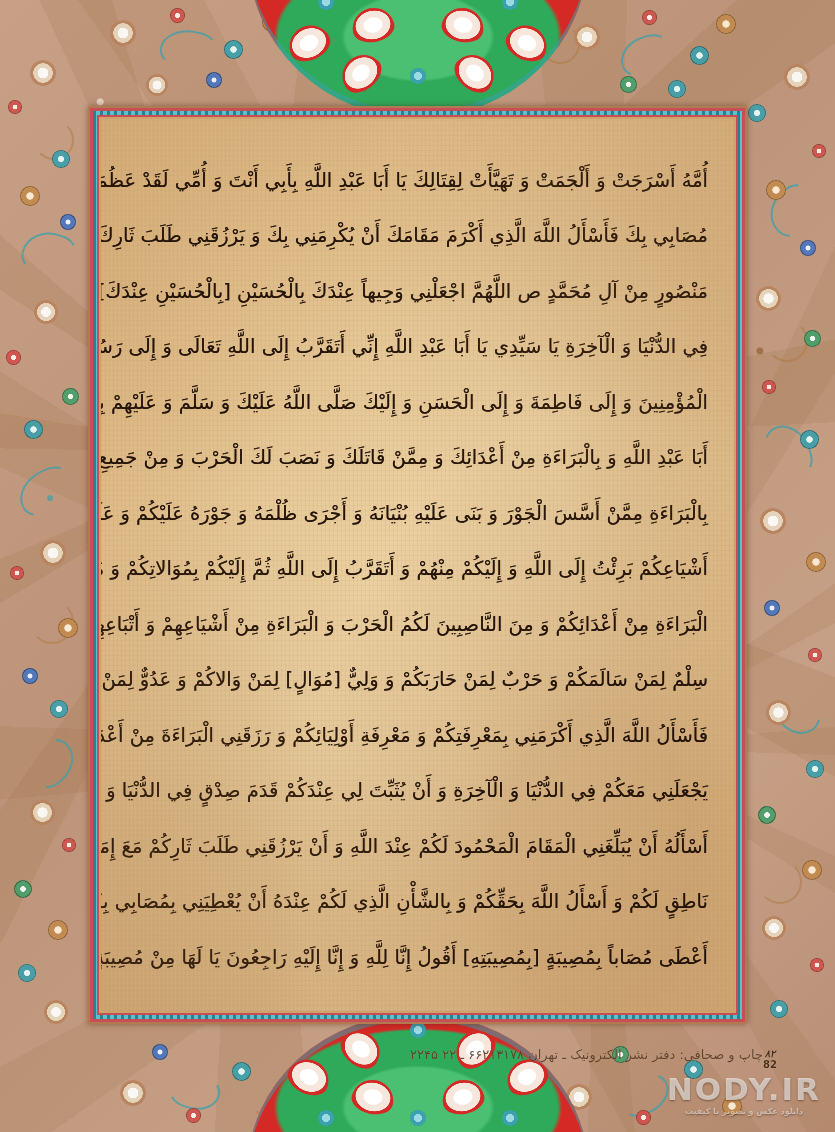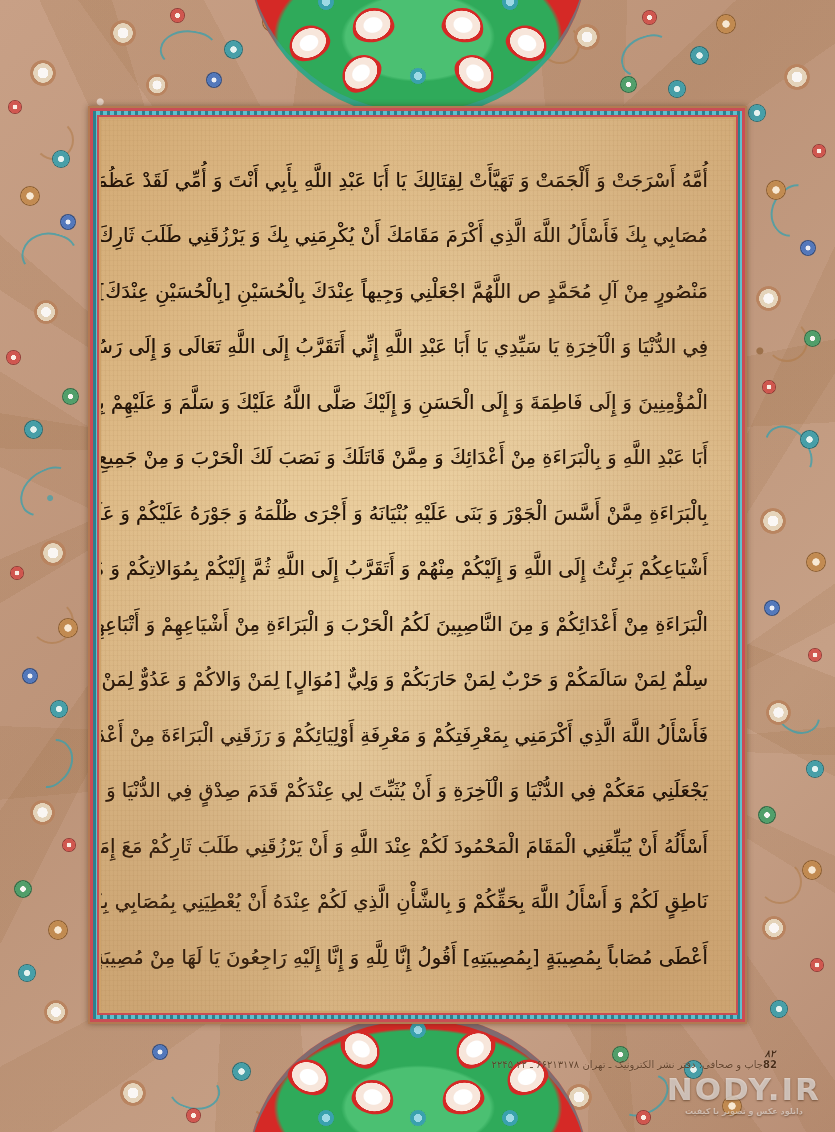--- a/index.html
+++ b/index.html
@@ -134,23 +134,23 @@
     white-space:nowrap;
     letter-spacing:.2px;
     text-shadow:0 0 .4px rgba(36,20,8,.7);
     transform-origin:right center;
   }
   .line span{display:inline-block;width:100%;text-align:justify;text-align-last:justify;}
 
   
   .footer-credit{
     position:absolute;
-    right:72px;bottom:62px;
+    right:72px;bottom:70px;
     direction:rtl;
-    font-size:10px;
+    font-size:13px;
     color:#5a3a22;
     letter-spacing:.2px;
     white-space:nowrap;
     opacity:.9;
     text-shadow:0 0 1px rgba(255,255,255,.35);
   }
   .page-num{
     position:absolute;right:58px;bottom:62px;
     text-align:center;line-height:1.05;
     color:#4a2d18;font-weight:bold;font-size:10px;

